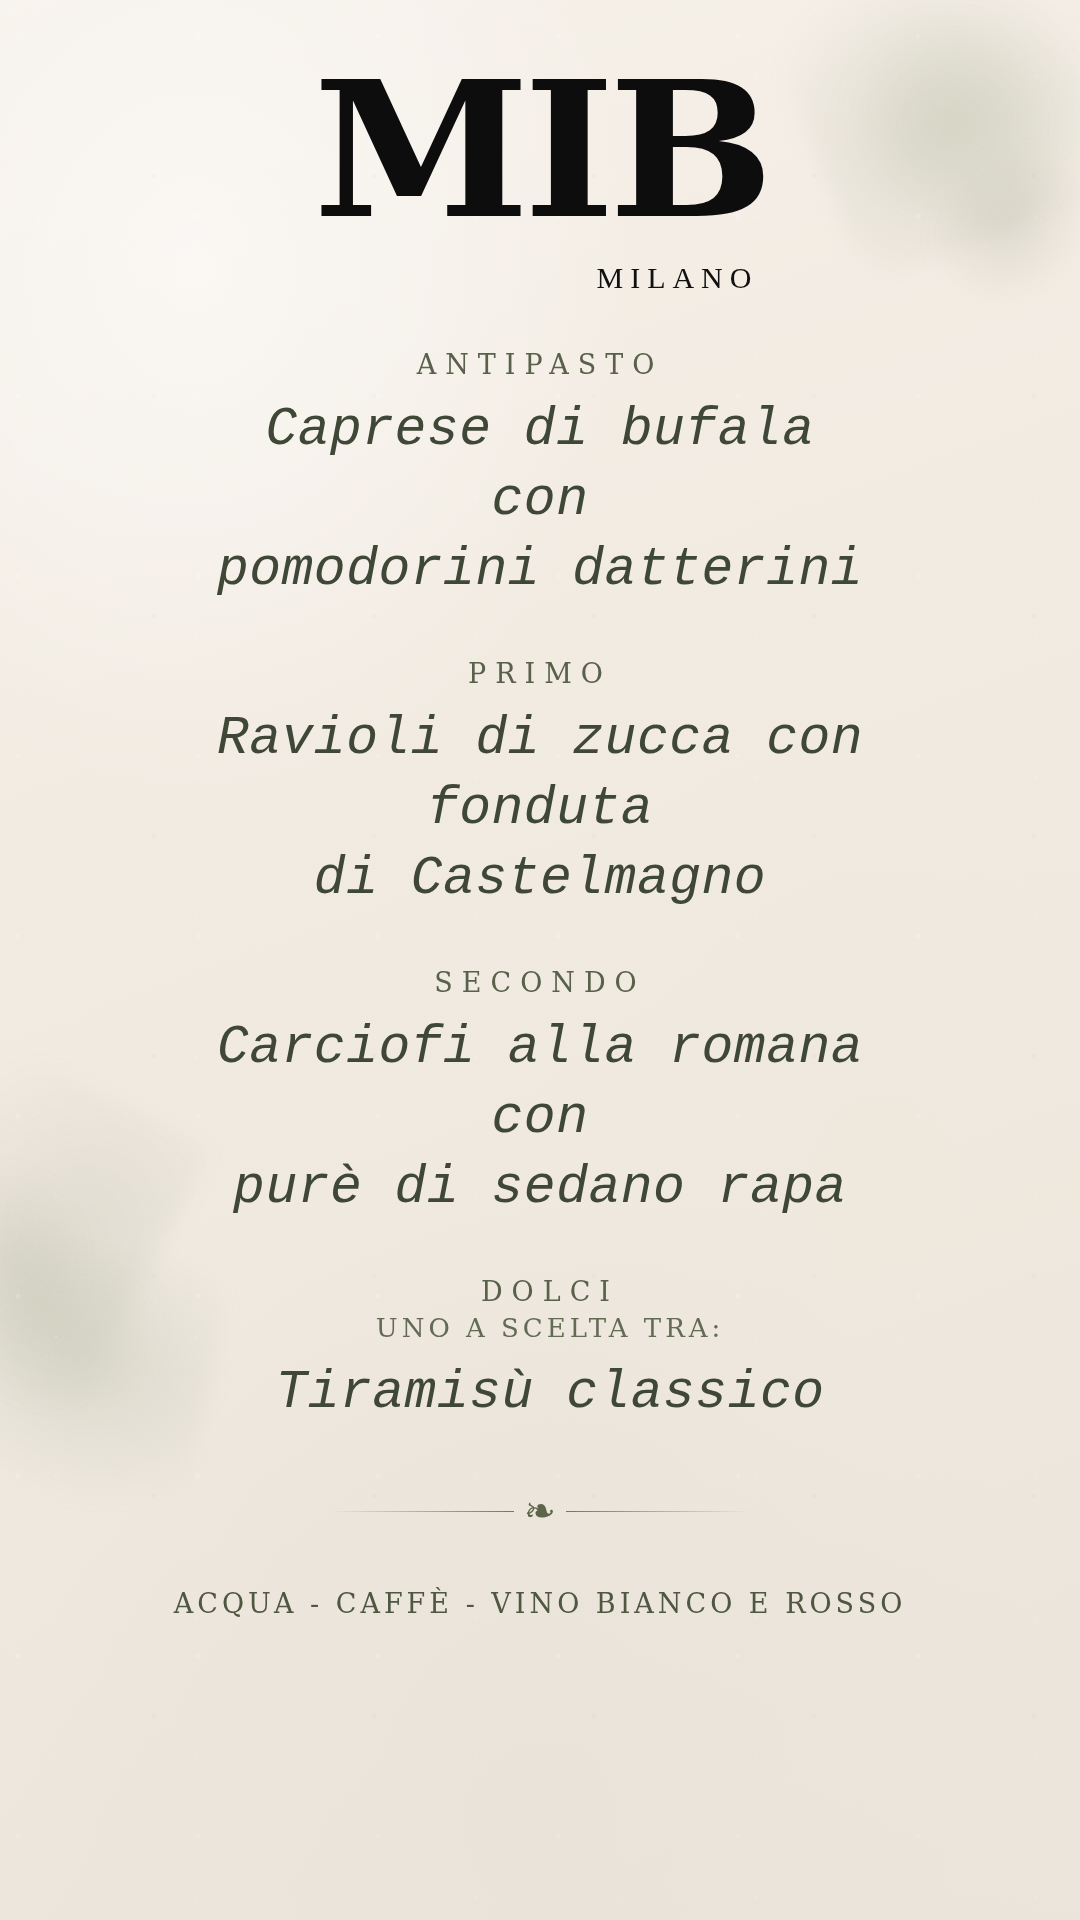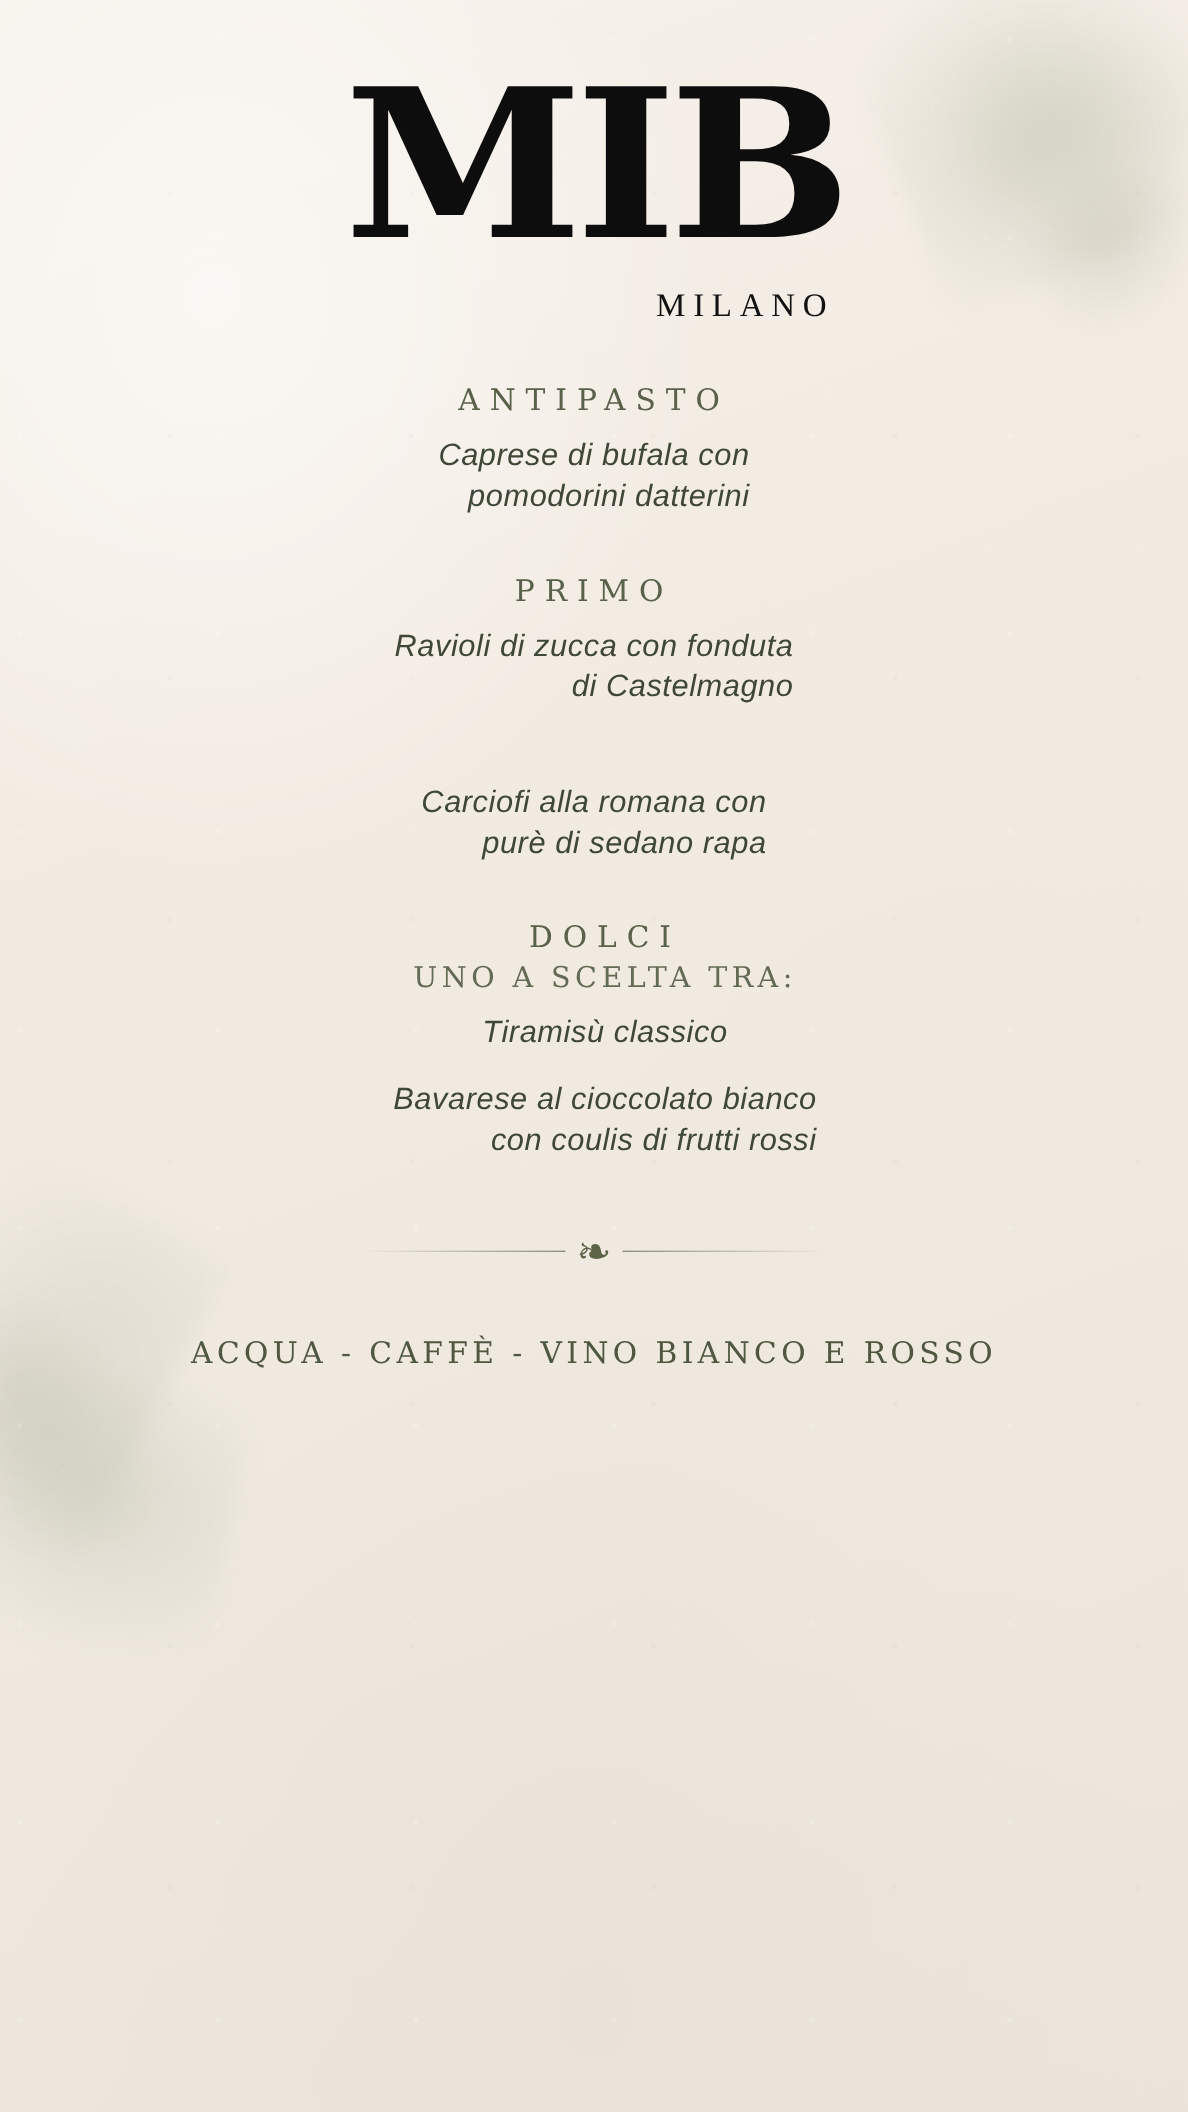--- a/index.html
+++ b/index.html
@@ -160,28 +160,27 @@
   .section-note {
     margin-top: 6px;
     font-family: "DejaVu Serif", serif;
     font-size: 26px;
     letter-spacing: 4px;
     color: #646b55;
   }
   .dish {
     margin-top: 16px;
     max-width: 660px;
-    font-family: Liberation Sans, sans-serif;
+    font-family: Liberation Mono, monospace;
     font-style: italic;
-    font-size: 28px;
+    font-size: 53px;
     line-height: 1.32;
     color: #3f4736;
     white-space: pre-line;
     letter-spacing: .5px;
-    text-align: right;
   }
   .dish + .dish { margin-top: 24px; }
 
   .divider {
     margin-top: 64px;
     display: flex;
     align-items: center;
     justify-content: center;
     width: 420px;
     color: #5d6549;
@@ -238,30 +237,29 @@
 pomodorini datterini</div>
       </div>
 
       <div class="section">
         <div class="section-heading">PRIMO</div>
         <div class="dish">Ravioli di zucca con fonduta
 di Castelmagno</div>
       </div>
 
       <div class="section">
+        <div class="section-heading">SECONDO</div>
         <div class="dish">Carciofi alla romana con
 purè di sedano rapa</div>
       </div>
 
       <div class="section">
         <div class="section-heading">DOLCI</div>
         <div class="section-note">UNO A SCELTA TRA:</div>
         <div class="dish">Tiramisù classico</div>
-        <div class="dish">Bavarese al cioccolato bianco
-con coulis di frutti rossi</div>
       </div>
 
     </div>
 
     <div class="divider">
       <div class="line"></div>
       <div class="orn">❧</div>
       <div class="line right"></div>
     </div>
 

